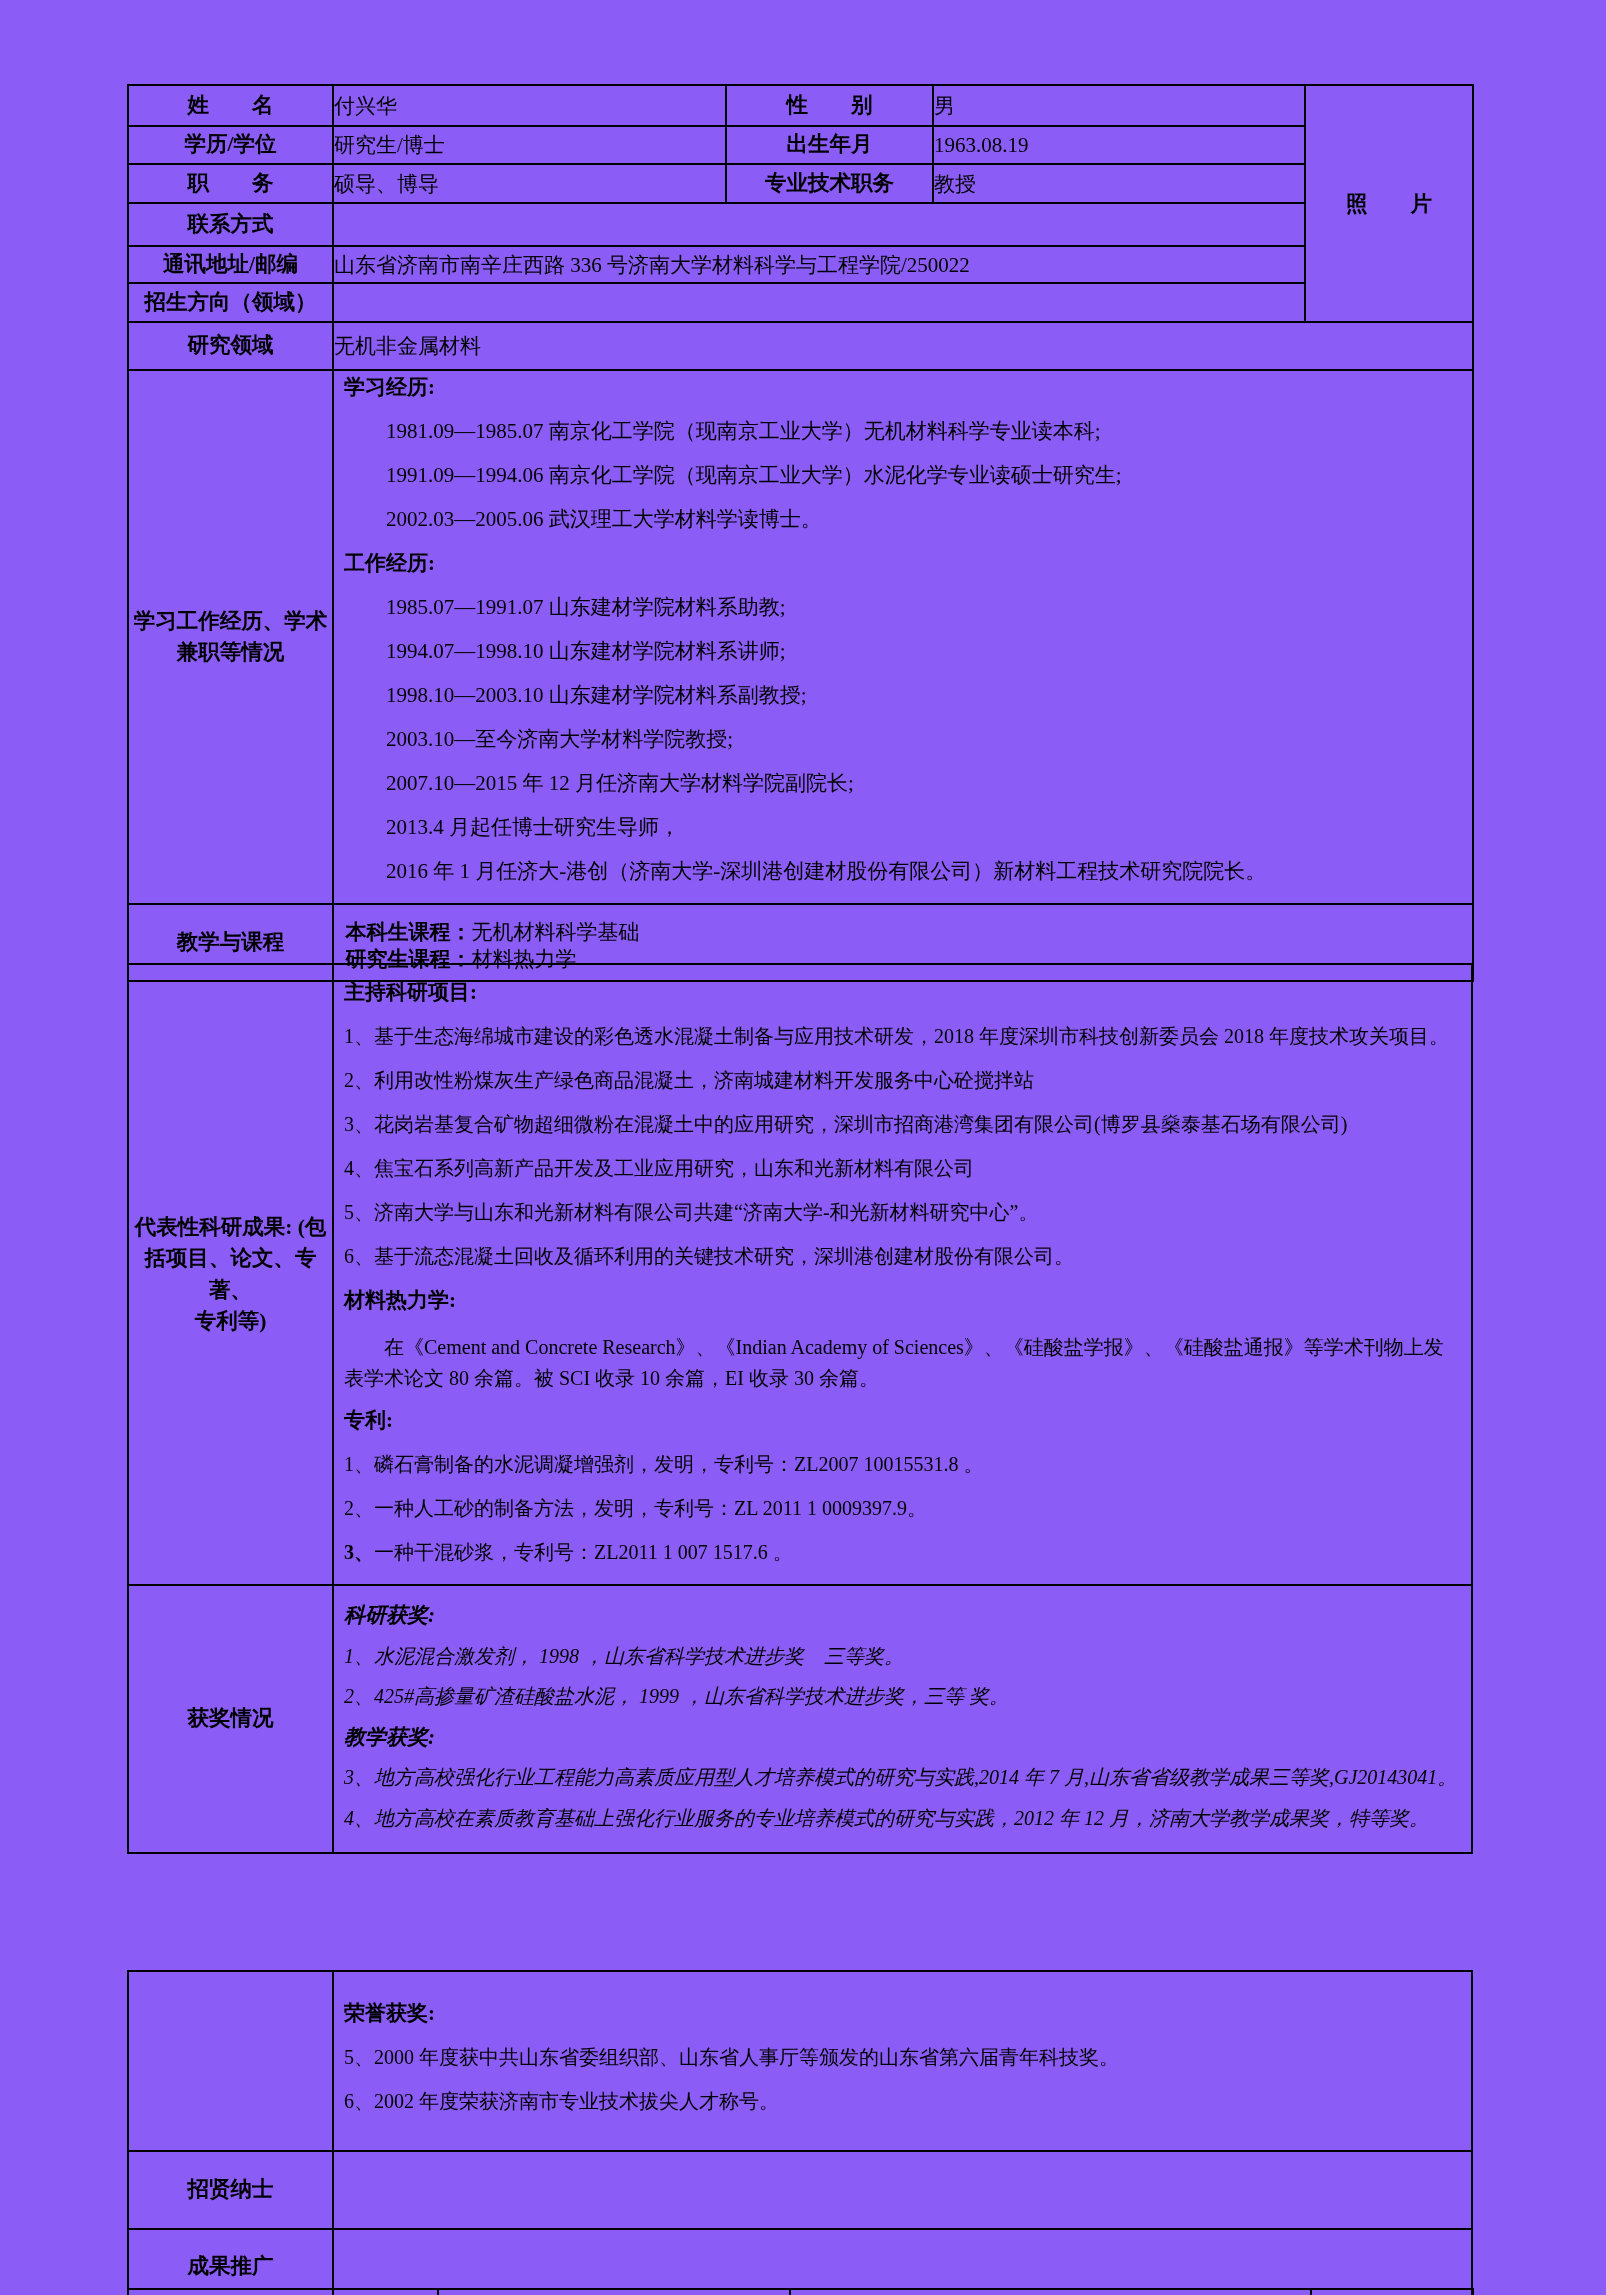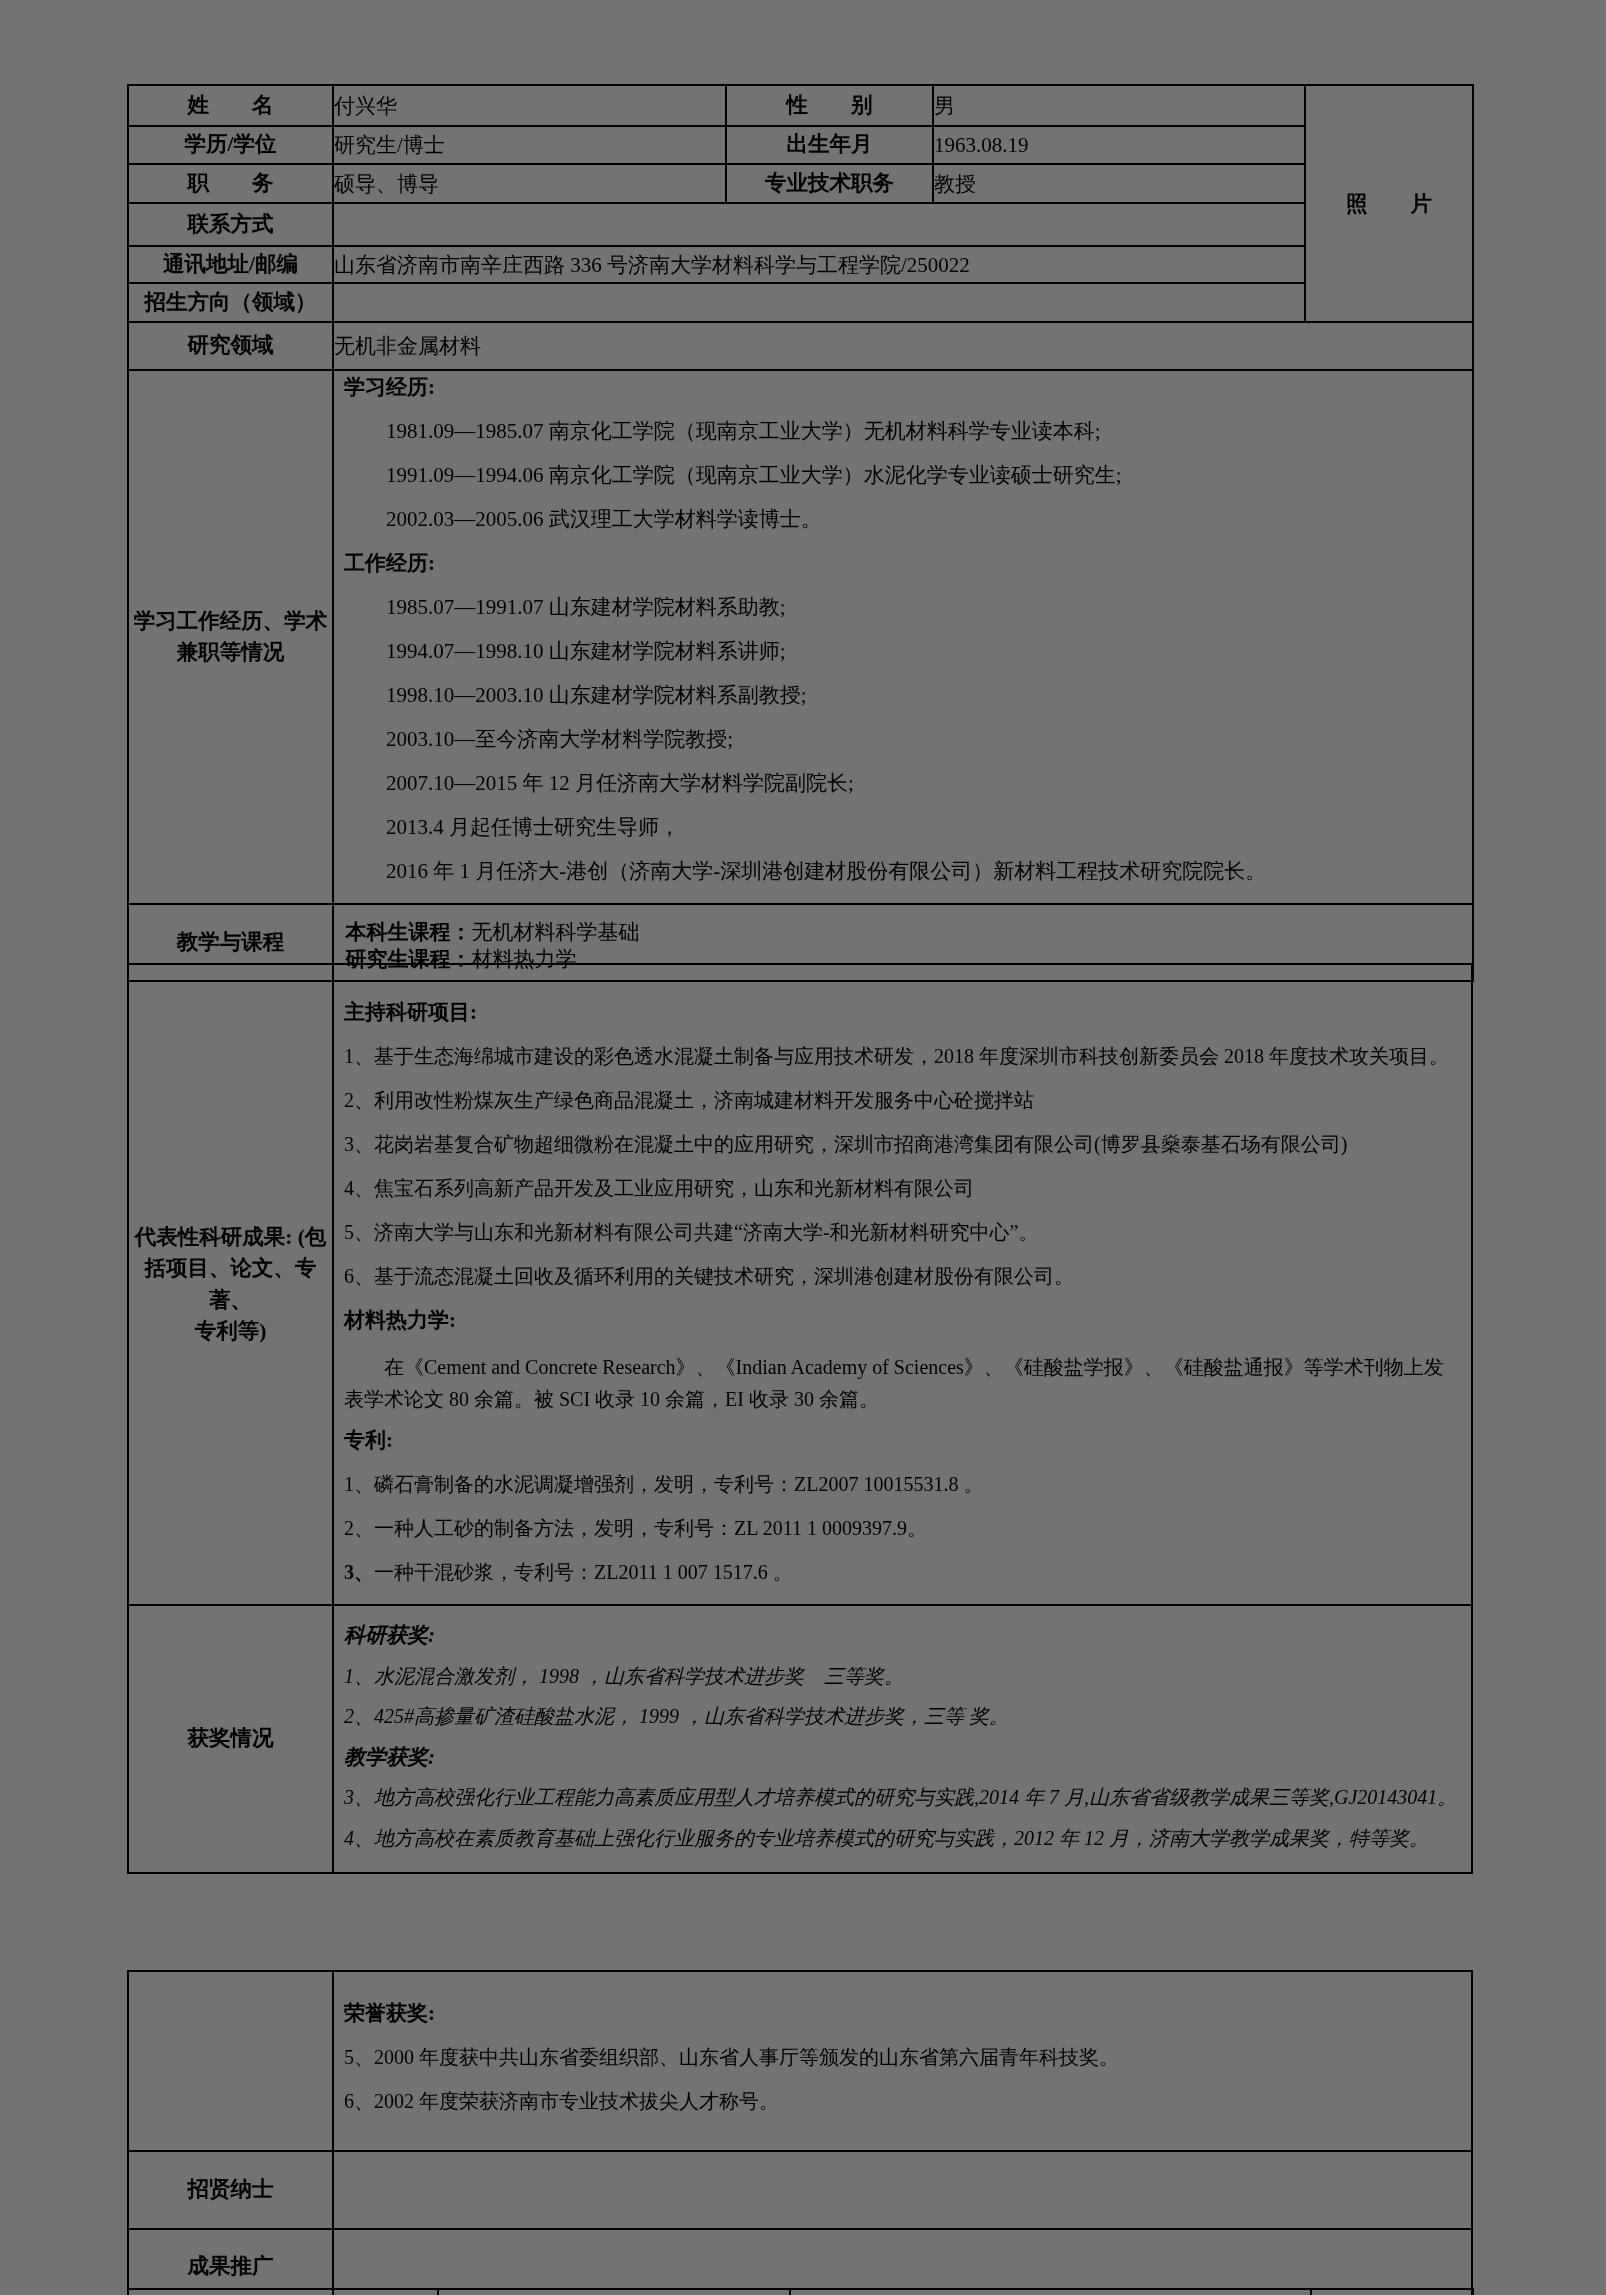--- a/index.html
+++ b/index.html
@@ -1,35 +1,35 @@
 <!DOCTYPE html>
 <html style="font-size:11.5px"><head>
 <meta charset="utf-8">
 <style>
   html,body { margin:0; padding:0; background:#ffffff; }
   .page {
     position:relative; width:1607px; height:2295px;
-    background:#737373; overflow:hidden;
+    background:#8b5cf6; overflow:hidden;
     font-family:"Liberation Serif","DejaVu Serif",serif;
     color:#000;
   }
   table.frm { position:absolute; border-collapse:collapse; table-layout:fixed; }
   table.frm td { border:2.1px solid #000; padding:0; vertical-align:middle; overflow:hidden; }
   td.lbl {
     font-weight:bold; font-size:21.5px; text-align:center;
     white-space:pre-line; line-height:31.5px; padding:0 2.9px;
   }
   td.val { font-size:21px; padding:0 0 0 11.5px; }
   td.photo { font-weight:bold; font-size:21.5px; text-align:center; }
   td.top { vertical-align:top; }
   .flow { padding:4.3px 14.3px 0 10px; font-size:21px; }
   .flow p { margin:0 0 20px 0; line-height:24px; }
   .flow p.hdr { font-weight:bold; }
   .flow p.ind { margin-left:42px; }
-  .flow2 { padding:35px 13px 0 10px; font-size:20px; }
+  .flow2 { padding:14px 13px 0 10px; font-size:20px; }
   .flow2 p { margin:0 0 20px 0; line-height:24px; }
   .flow2 p.hdr { font-weight:bold; font-size:21px; }
   .flow2 p.para { text-indent:2em; line-height:31.5px; margin-bottom:13px; }
   .flow3 { padding:11.5px 13px 0 10px; font-size:20px; }
   .flow3 p { margin:0 0 16.5px 0; line-height:24px;font-style:italic; }
   .flow3 p.hdr { font-weight:bold; font-size:21px; }
   .flow4 { padding:11.5px 13px 0 10px; font-size:20px; }
   .flow4 p { margin:0 0 20px 0; line-height:24px; }
   .flow4 p.hdr { font-weight:bold; font-size:21px; }
   .crs { padding:5.7px 13px 0 11.5px; font-size:21px; }

